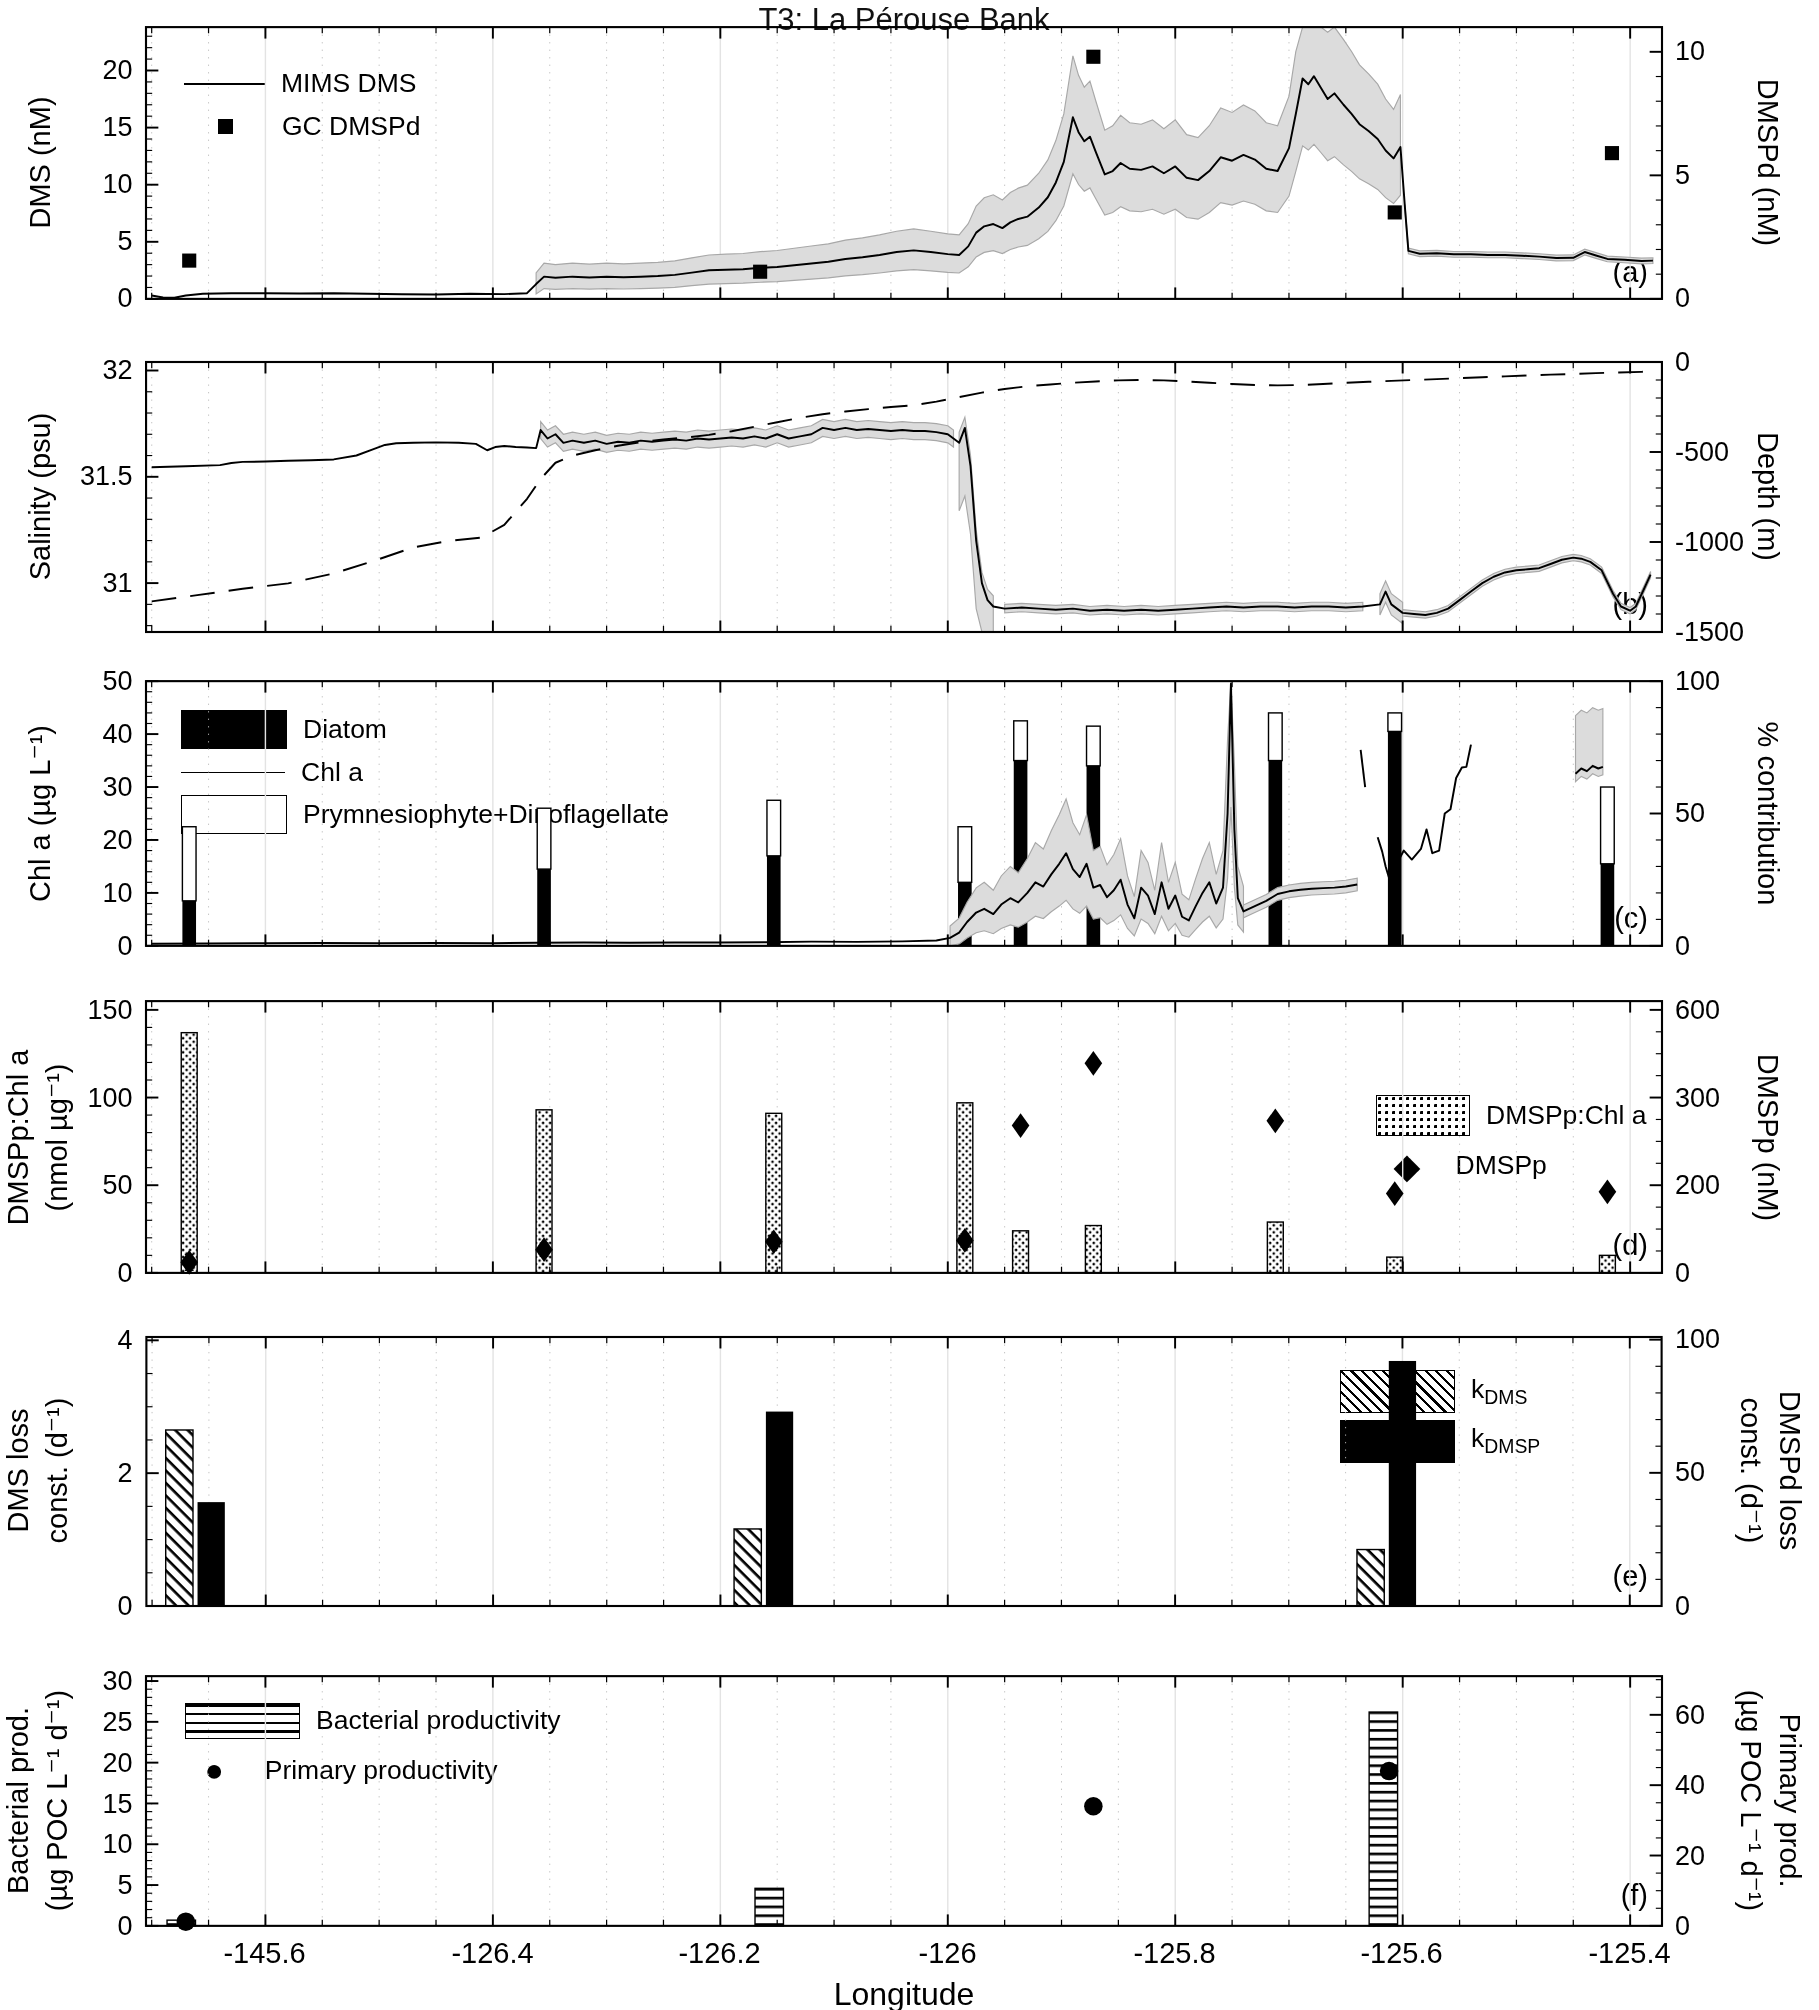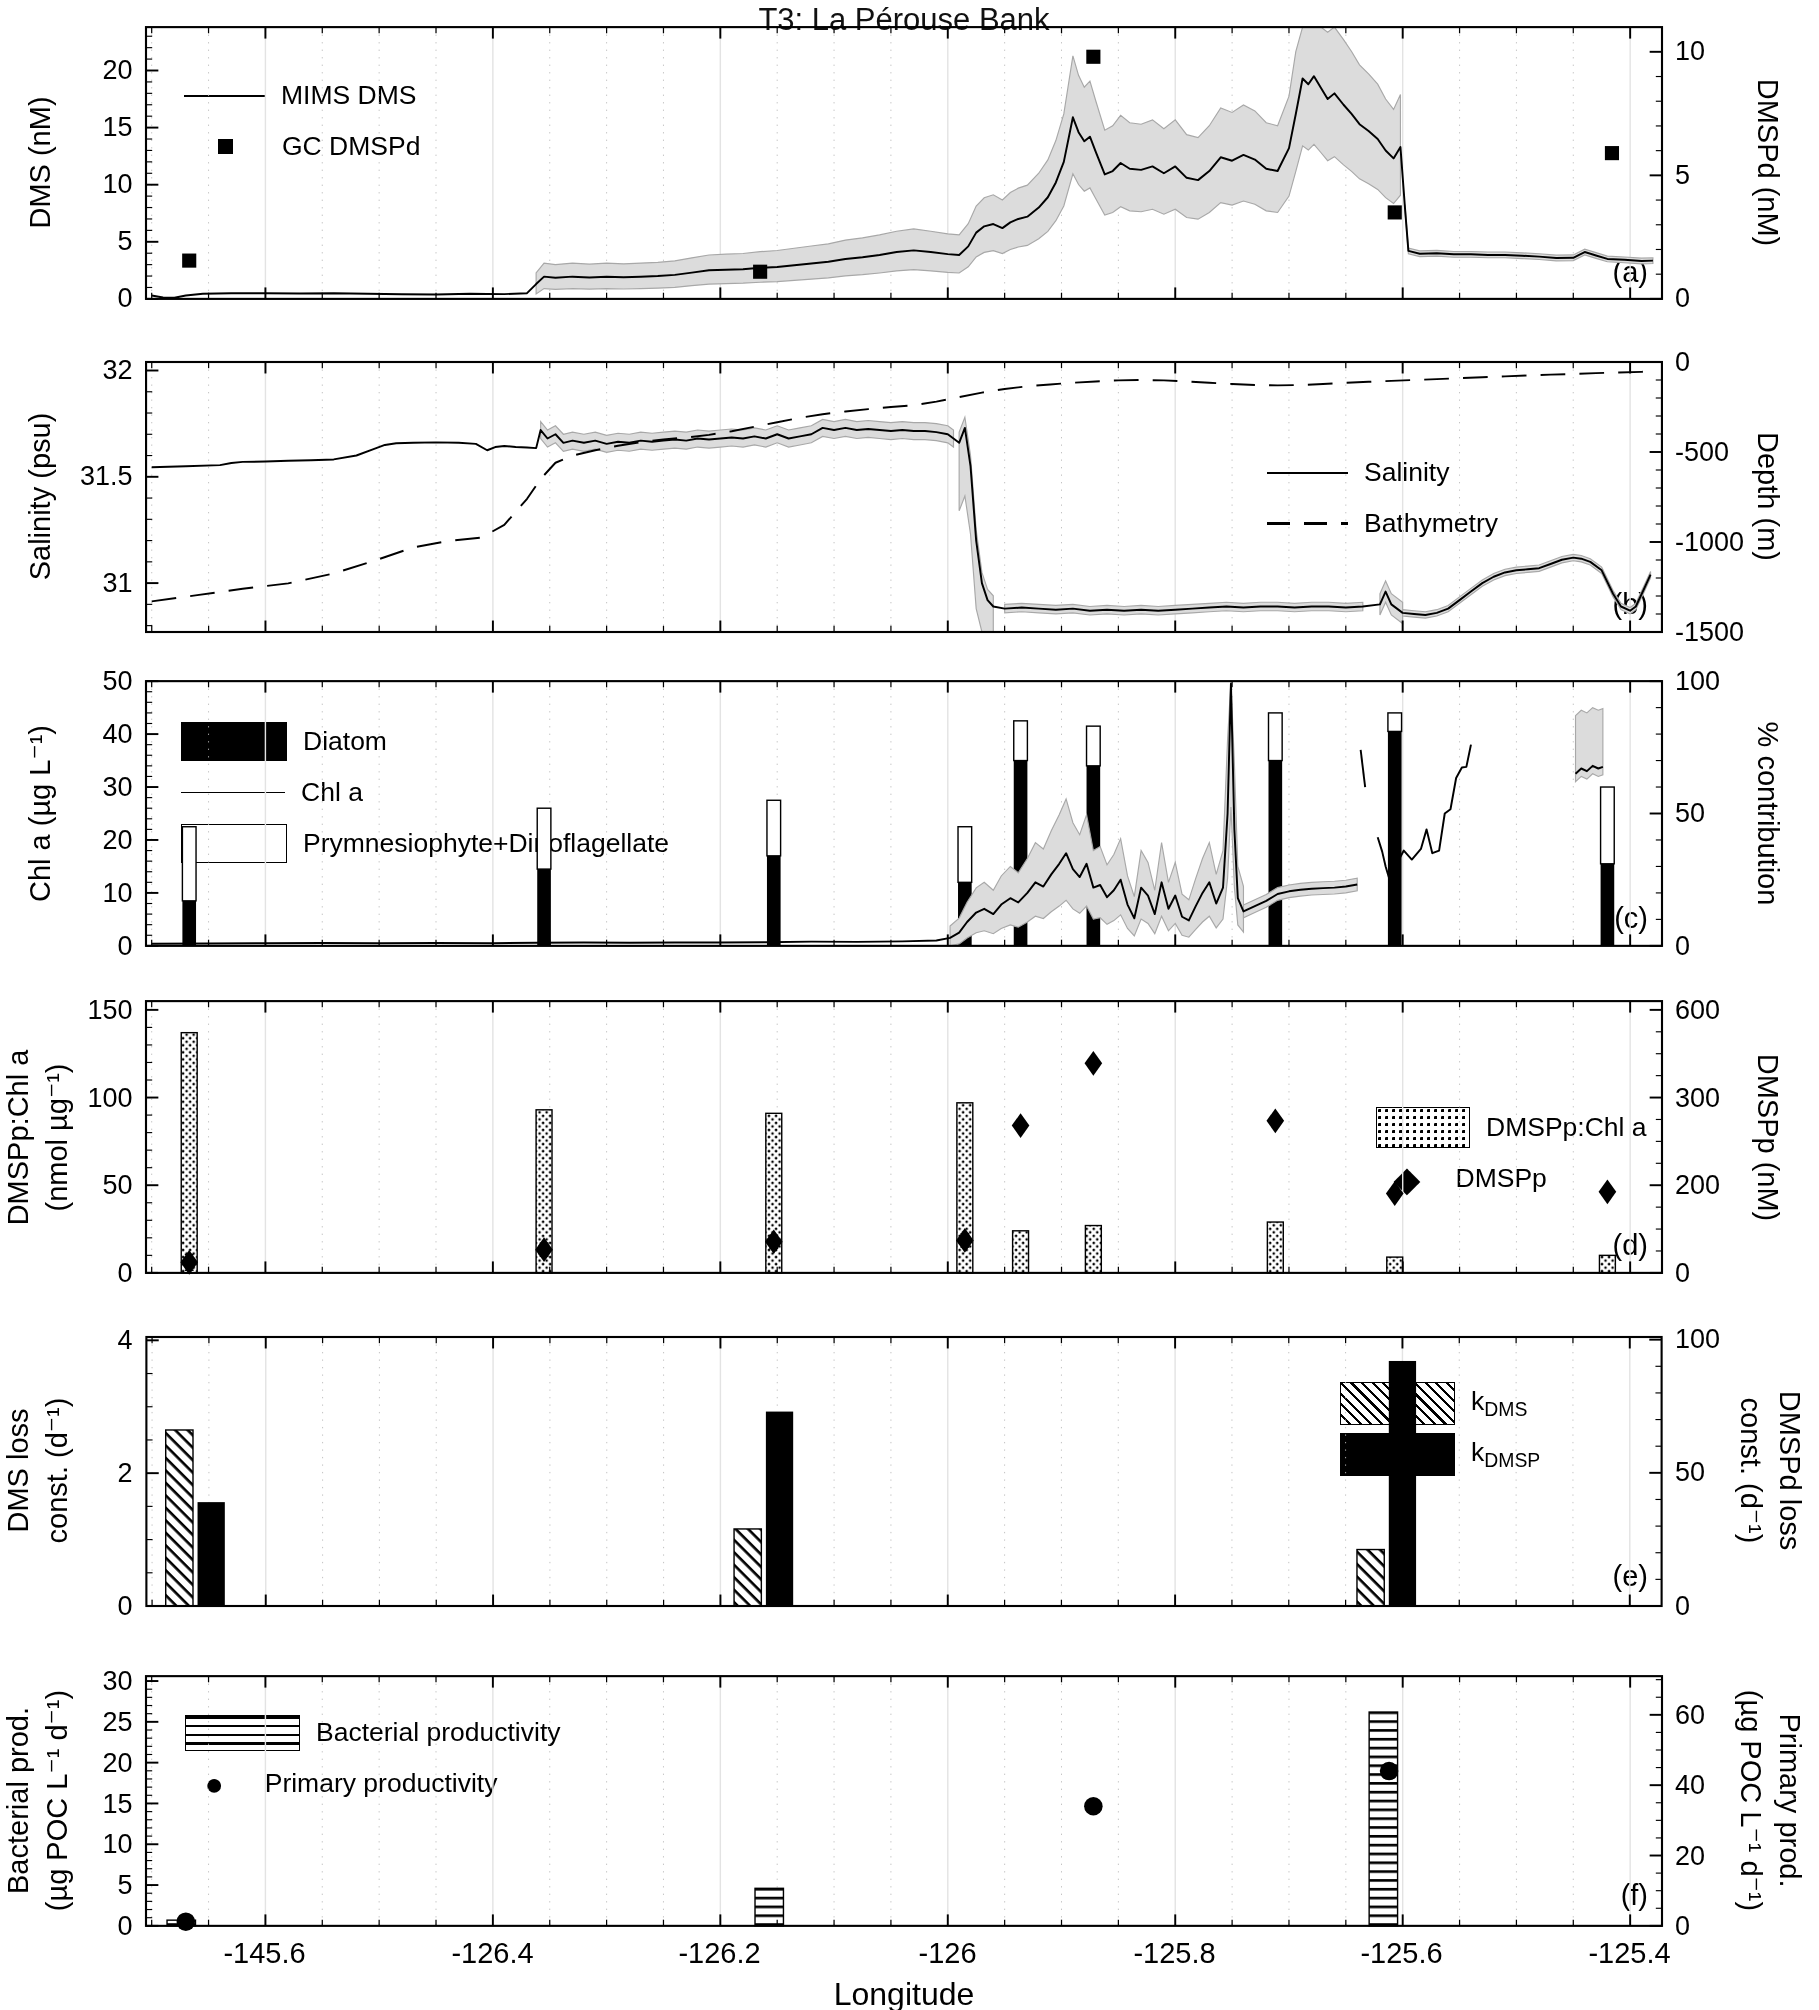--- a/index.html
+++ b/index.html
@@ -9,21 +9,21 @@
   .xlabel{position:absolute;left:146px;top:1976px;width:1516px;text-align:center;font-size:32px;}
   svg.plot{position:absolute;overflow:visible;}
   .ytick{position:absolute;font-size:27px;line-height:30px;white-space:nowrap;}
   .ytick.left{text-align:right;}
   .xtick{position:absolute;font-size:29px;text-align:center;width:141px;}
   .vlabel{position:absolute;width:547px;height:85px;display:flex;flex-direction:column;justify-content:center;text-align:center;font-size:29px;line-height:39px;white-space:nowrap;}
   .vlabel.lrot{transform:rotate(-90deg);}
   .vlabel.rrot{transform:rotate(90deg);}
   .panel-letter{position:absolute;width:79px;text-align:right;font-size:29px;}
   .legend{position:absolute;font-size:26.5px;}
-  .legend .row{display:flex;align-items:center;height:39px;margin-bottom:10.6px;margin-top:12px;}
+  .legend .row{display:flex;align-items:center;height:39px;margin-bottom:10.6px;}
   .legend .row.tight{margin-bottom:3.5px;}
   .sw{display:inline-block;flex:none;margin-right:16px;}
   .sw-line{width:81px;border-top:2.6px solid #000;}
   .sw-thinline{width:81px;border-top:1.8px solid #000;}
   .sw-dashline{width:81px;border-top:0;height:2.6px;background:repeating-linear-gradient(to right,#000 0 23px,transparent 23px 37px);}
   .sw-square{width:15px;height:15px;background:#000;margin-left:34px;margin-right:49px;}
   .sw-blackbox{width:104px;height:37px;background:#000;border:1.8px solid #000;}
   .sw-whitebox{width:104px;height:37px;background:#fff;border:1.8px solid #000;}
   .sw-dotbox{width:92px;height:39px;border:1.8px solid #000;background-image:radial-gradient(circle at 2.6px 2.6px,#000 1.5px,transparent 1.7px);background-size:7px 7px;background-color:#fff;}
   .sw-hatchbox{width:113px;height:41px;border:1.8px solid #000;background:repeating-linear-gradient(45deg,#fff 0 5.3px,#000 5.3px 7.5px);}
@@ -89,30 +89,20 @@
   <div class="panel-letter" style="left:1569px;top:1879px;">(f)</div>
 
   <div class="legend" style="left:184px;top:64px;">
     <div class="row tight">
         <span class="sw sw-line"></span>
         <span>MIMS DMS</span>
       </div>
     <div class="row tight">
         <span class="sw sw-square"></span>
         <span>GC DMSPd</span>
-      </div>
-  </div>
-  <div class="legend" style="left:1267px;top:441px;">
-    <div class="row tight">
-        <span class="sw sw-line"></span>
-        <span>Salinity</span>
-      </div>
-    <div class="row tight">
-        <span class="sw sw-dashline"></span>
-        <span>Bathymetry</span>
       </div>
   </div>
   <div class="legend" style="left:181px;top:710px;">
     <div class="row tight">
         <span class="sw sw-blackbox"></span>
         <span>Diatom</span>
       </div>
     <div class="row tight">
         <span class="sw sw-thinline" style="width:104px"></span>
         <span>Chl a</span>

